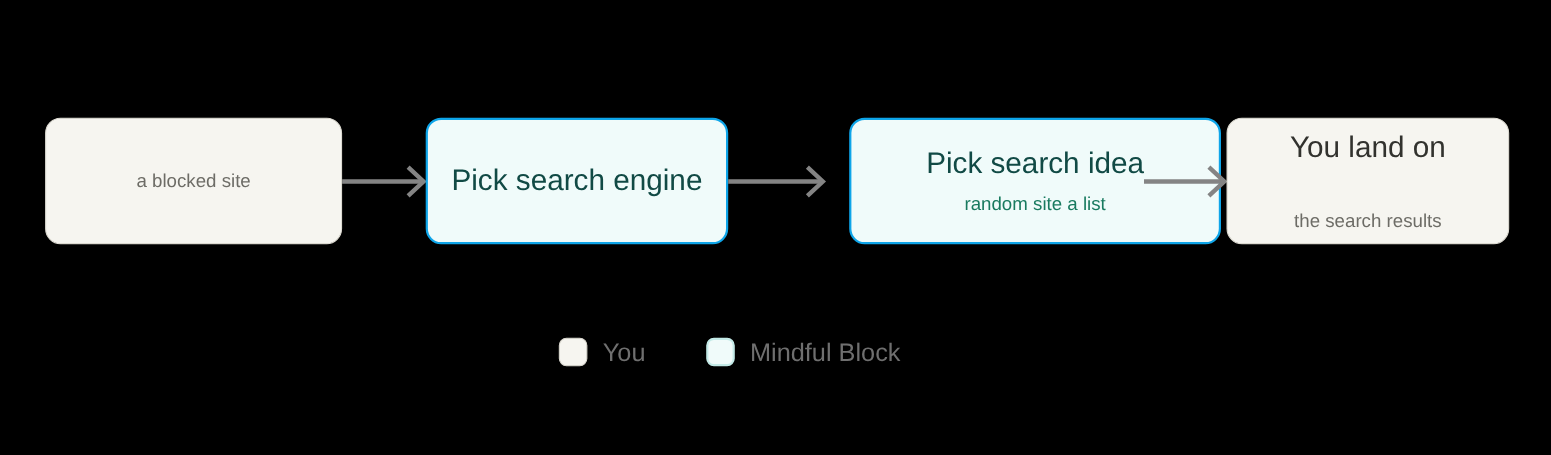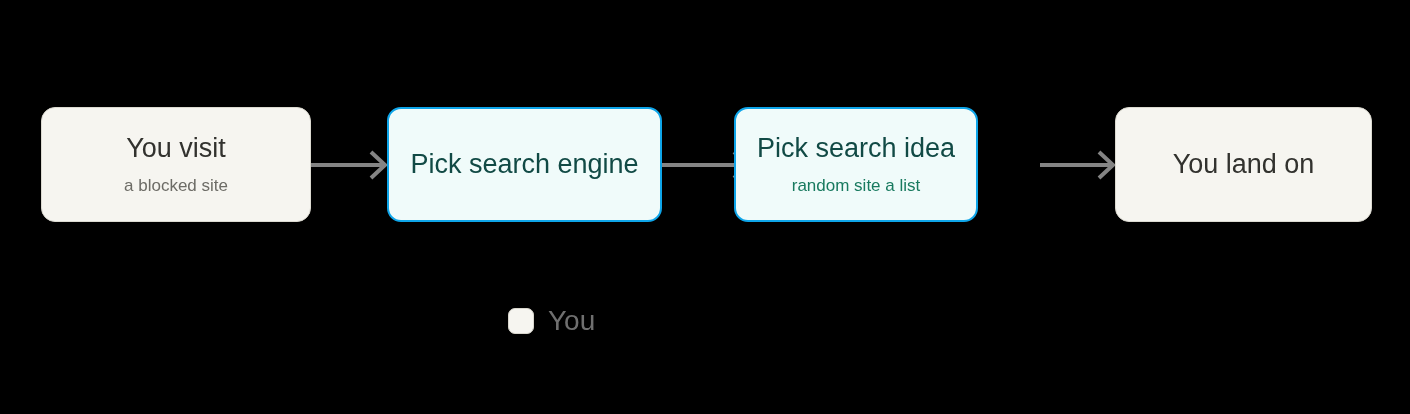--- a/index.html
+++ b/index.html
@@ -48,21 +48,21 @@
     line-height: 1;
     white-space: nowrap;
   }
   .node.you .title    { color: #32322e; }
   .node.you .subtitle { color: #6d6c66; }
   .node.block .title    { color: #114a45; }
   .node.block .subtitle { color: #187a5f; }
 
   .node-1 { left: 41px;   width: 270px; }
   .node-2 { left: 387px;  width: 275px; }
-  .node-3 { left: 734px;  width: 244px; }
+  .node-3 { left: 772px;  width: 338px; }
   .node-4 { left: 1115px; width: 257px; gap: 44px; }
 
   
   .arrow {
     position: absolute;
     top: 146px;
     height: 38px;
   }
   .arrow-1 { left: 310px;  width: 78px; }
   .arrow-2 { left: 661px;  width: 90px; }
@@ -90,33 +90,32 @@
   }
   .swatch.you {
     background: #f6f5f0;
     border: 1px solid #d8d6cd;
   }
   .swatch.block {
     background: #f0fbfa;
     border: 2px solid #c3eae7;
   }
   .legend-label {
-    font-size: 28px;
+    font-size: 23px;
     line-height: 1;
     color: #6f6f6f;
     white-space: nowrap;
   }
 </style>
 </head>
 <body>
 
 <div class="canvas">
 
   <div class="node you node-1">
-    <div class="title">You visit</div>
     <div class="subtitle">a blocked site</div>
   </div>
 
   <svg class="arrow arrow-1" viewBox="0 0 78 38" aria-hidden="true">
     <line x1="1" y1="19" x2="74" y2="19" stroke="#848484" stroke-width="4"></line>
     <polyline points="61,6 75,19 61,32" fill="none" stroke="#848484" stroke-width="4"></polyline>
   </svg>
 
   <div class="node block node-2">
     <div class="title">Pick search engine</div>
@@ -132,22 +131,27 @@
     <div class="subtitle">random site a list</div>
   </div>
 
   <svg class="arrow arrow-3" viewBox="0 0 77 38" aria-hidden="true">
     <line x1="1" y1="19" x2="73" y2="19" stroke="#848484" stroke-width="4"></line>
     <polyline points="60,6 74,19 60,32" fill="none" stroke="#848484" stroke-width="4"></polyline>
   </svg>
 
   <div class="node you node-4">
     <div class="title">You land on</div>
+    <div class="subtitle">the search results</div>
   </div>
 
   <div class="legend">
     <div class="legend-item">
       <div class="swatch you"></div>
       <div class="legend-label">You</div>
     </div>
+    <div class="legend-item">
+      <div class="swatch block"></div>
+      <div class="legend-label">Mindful Block</div>
+    </div>
   </div>
 
 </div>
 
 </body></html>

